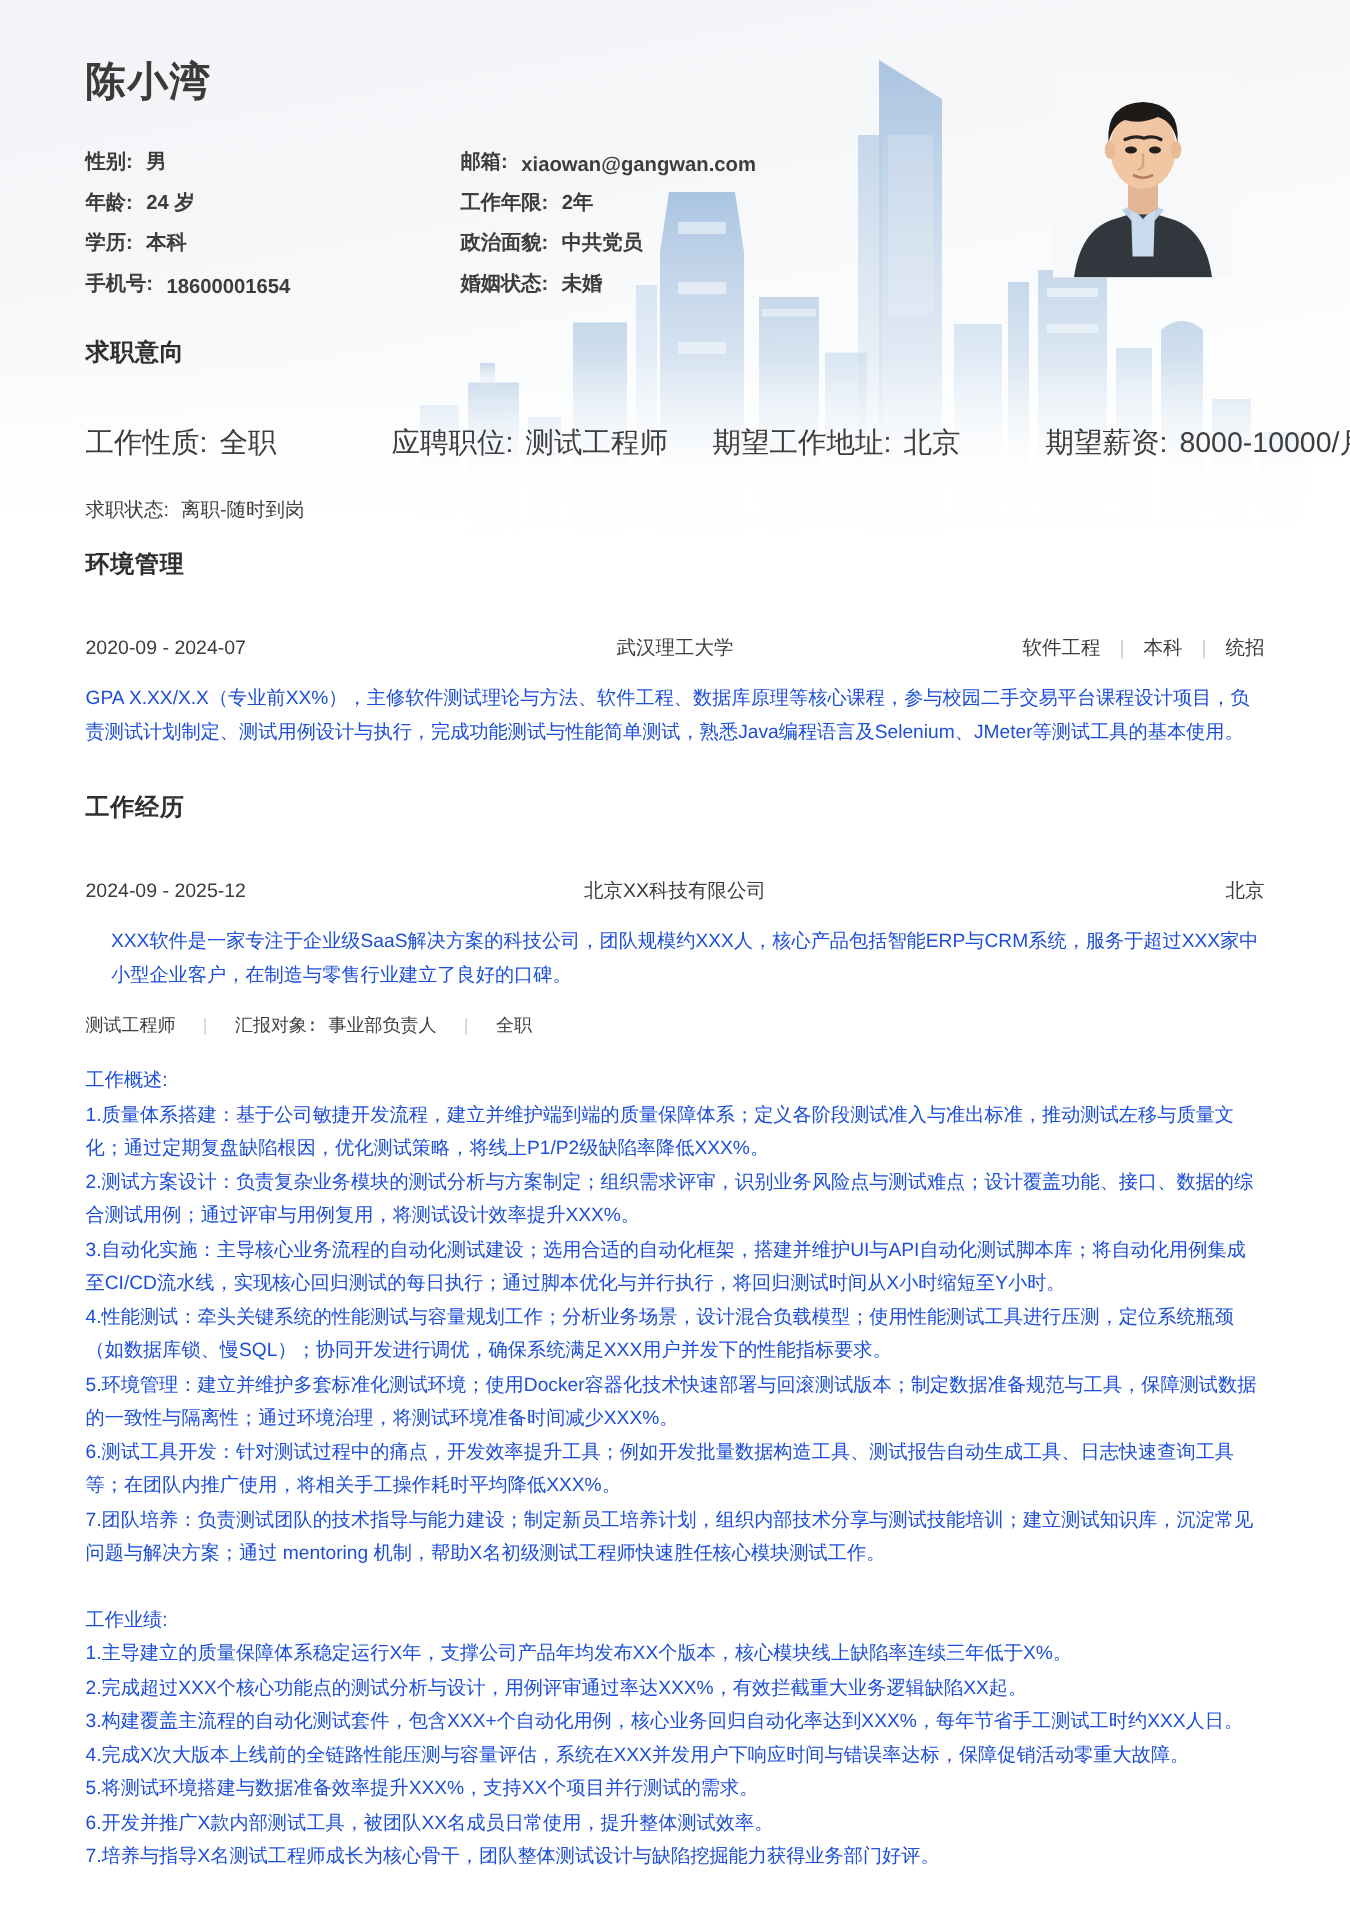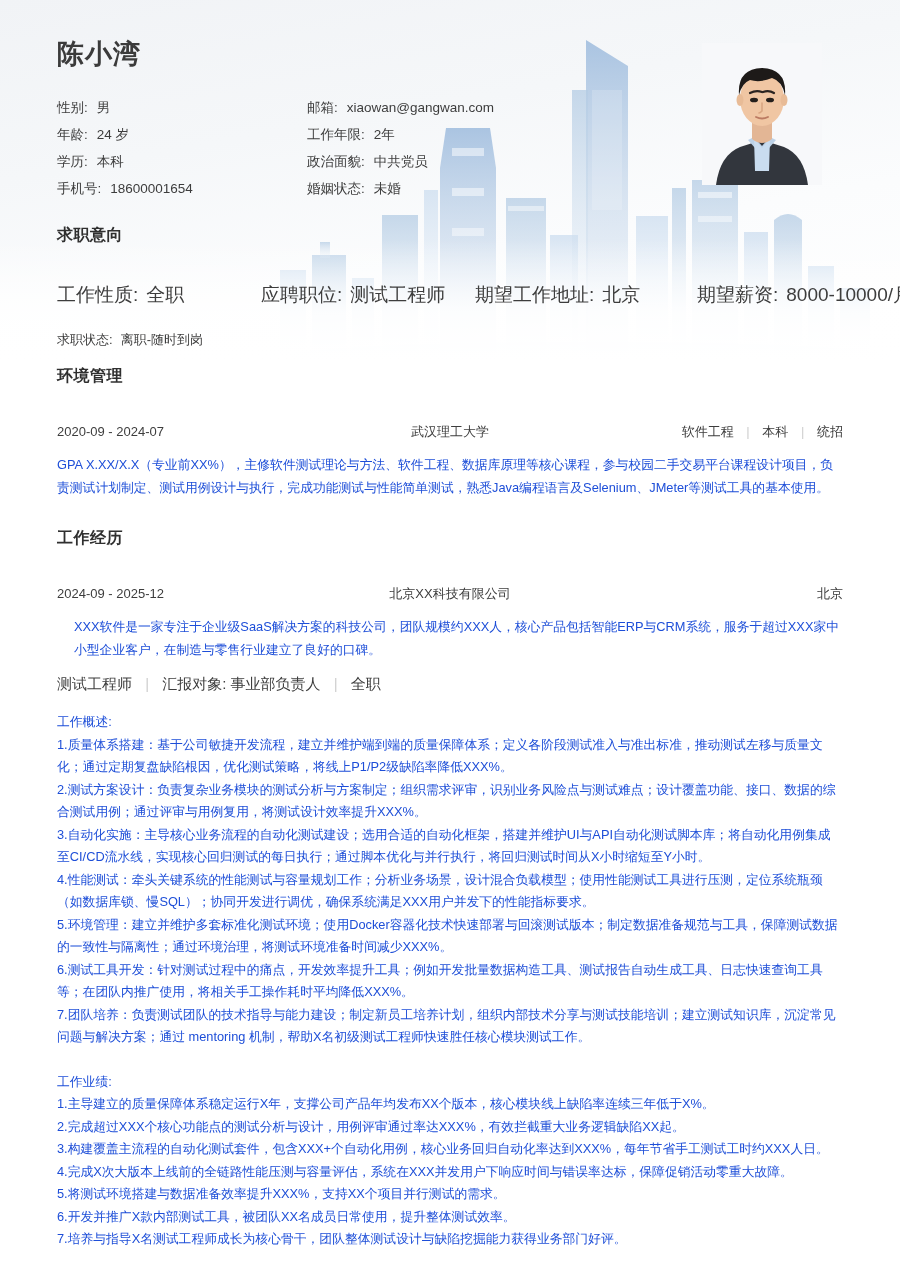--- a/index.html
+++ b/index.html
@@ -81,21 +81,22 @@
   }
   .basic .row {
     display: flex;
     height: 27px;
     align-items: center;
     font-size: 13.5px;
     color: #3d3d3d;
   }
   .basic .cell {
     display: flex;
-    align-items: center;
+    align-items: flex-end;
+    font-weight: bold;
   }
   .basic .cell.left { width: 250px; }
   .basic .k { color: #3d3d3d; white-space: nowrap; }
   .basic .v { color: #3d3d3d; margin-left: 9px; white-space: nowrap; }
 
   
   .section-title {
     font-size: 16px;
     font-weight: bold;
     color: #2f2f2f;
@@ -148,22 +149,23 @@
   }
 
   .body-text {
     font-size: 12.8px;
     line-height: 22.5px;
     color: #1d4ed8;
     white-space: pre-wrap;
     word-break: break-all;
   }
   .pos-line {
-    font-size: 15px;
-    color: #3d3d3d;
+    font-size: 12px;
+    color: #3d3d3d;
+    font-family: Liberation Mono, monospace;
   }
 </style>
 </head>
 <body>
 
 <div class="page">
 
   <div class="backdrop">
     <div class="wash"></div>
     <svg width="640" height="340" viewBox="0 0 640 340">

